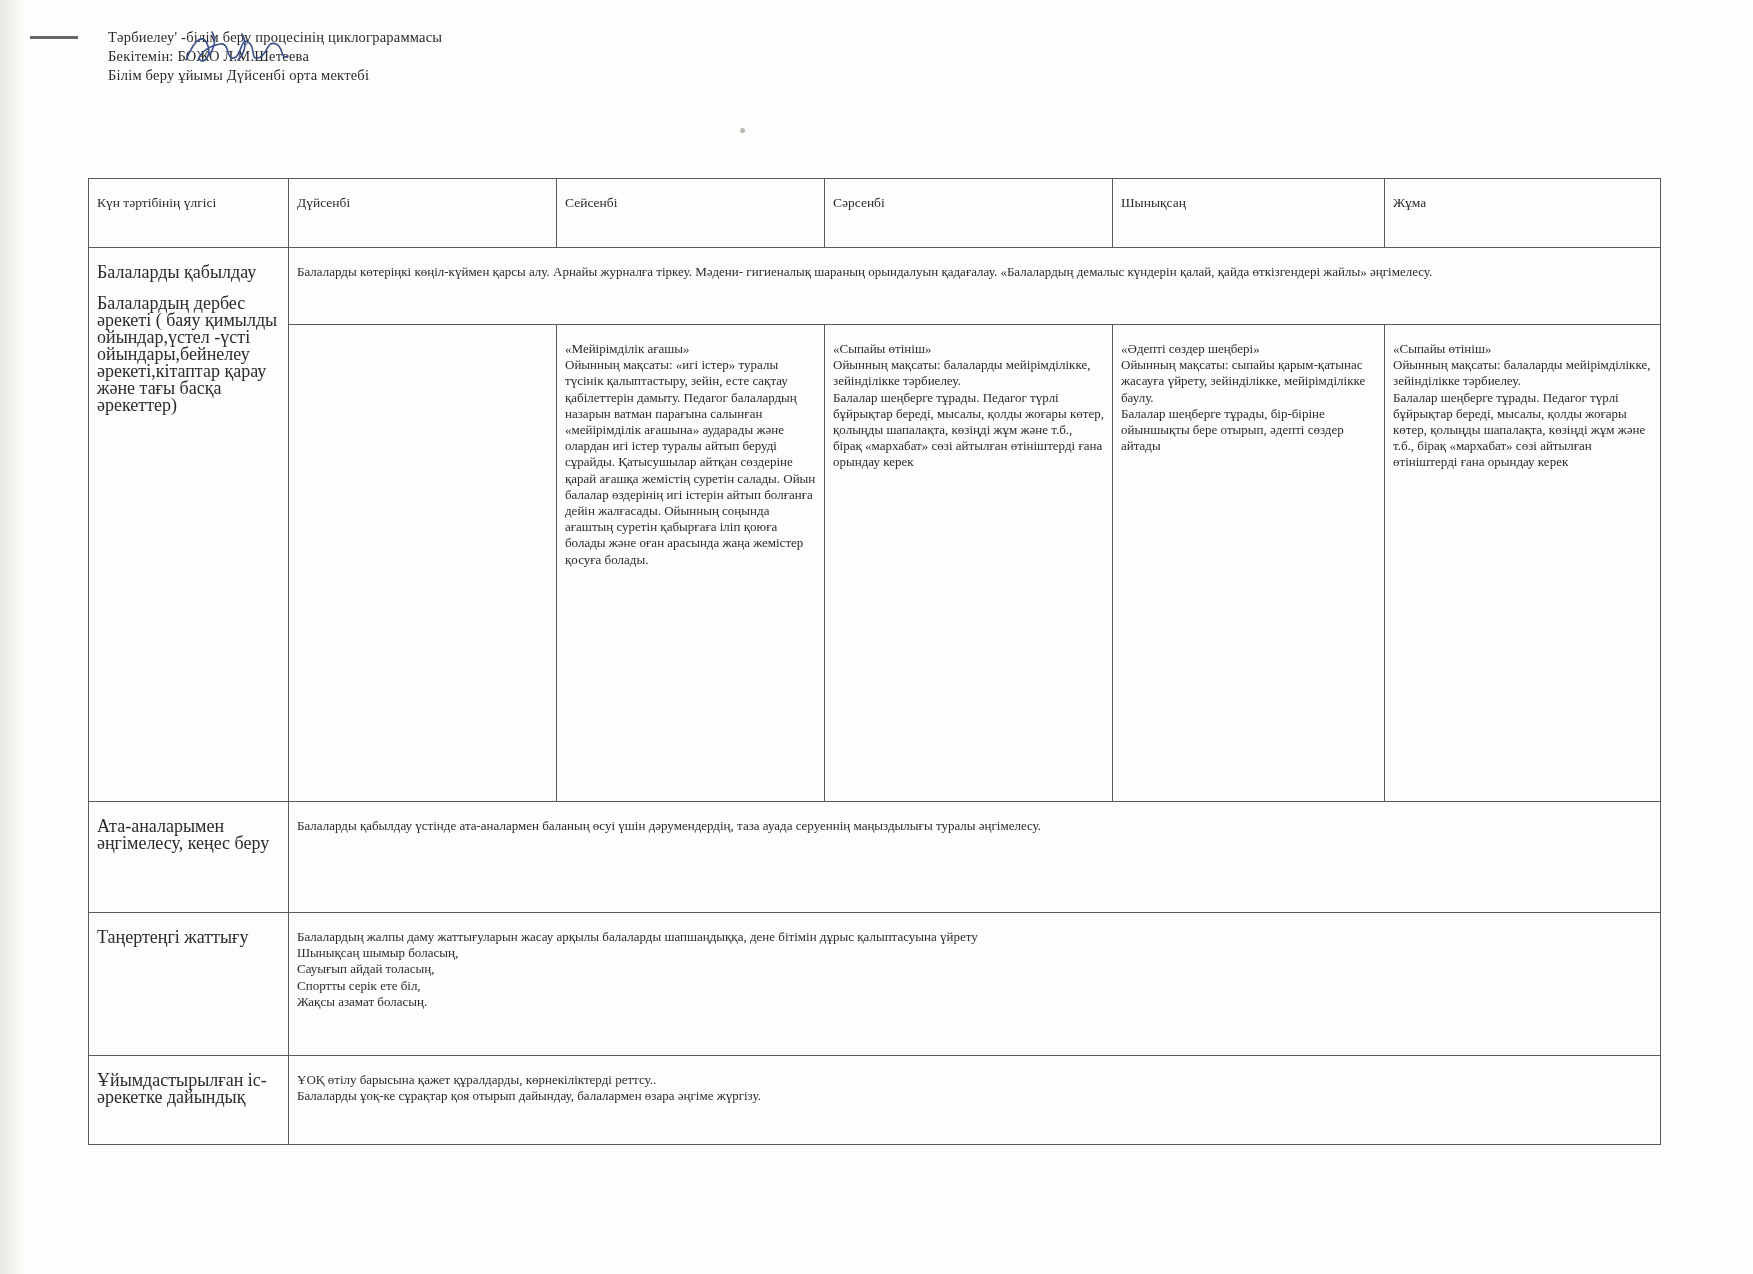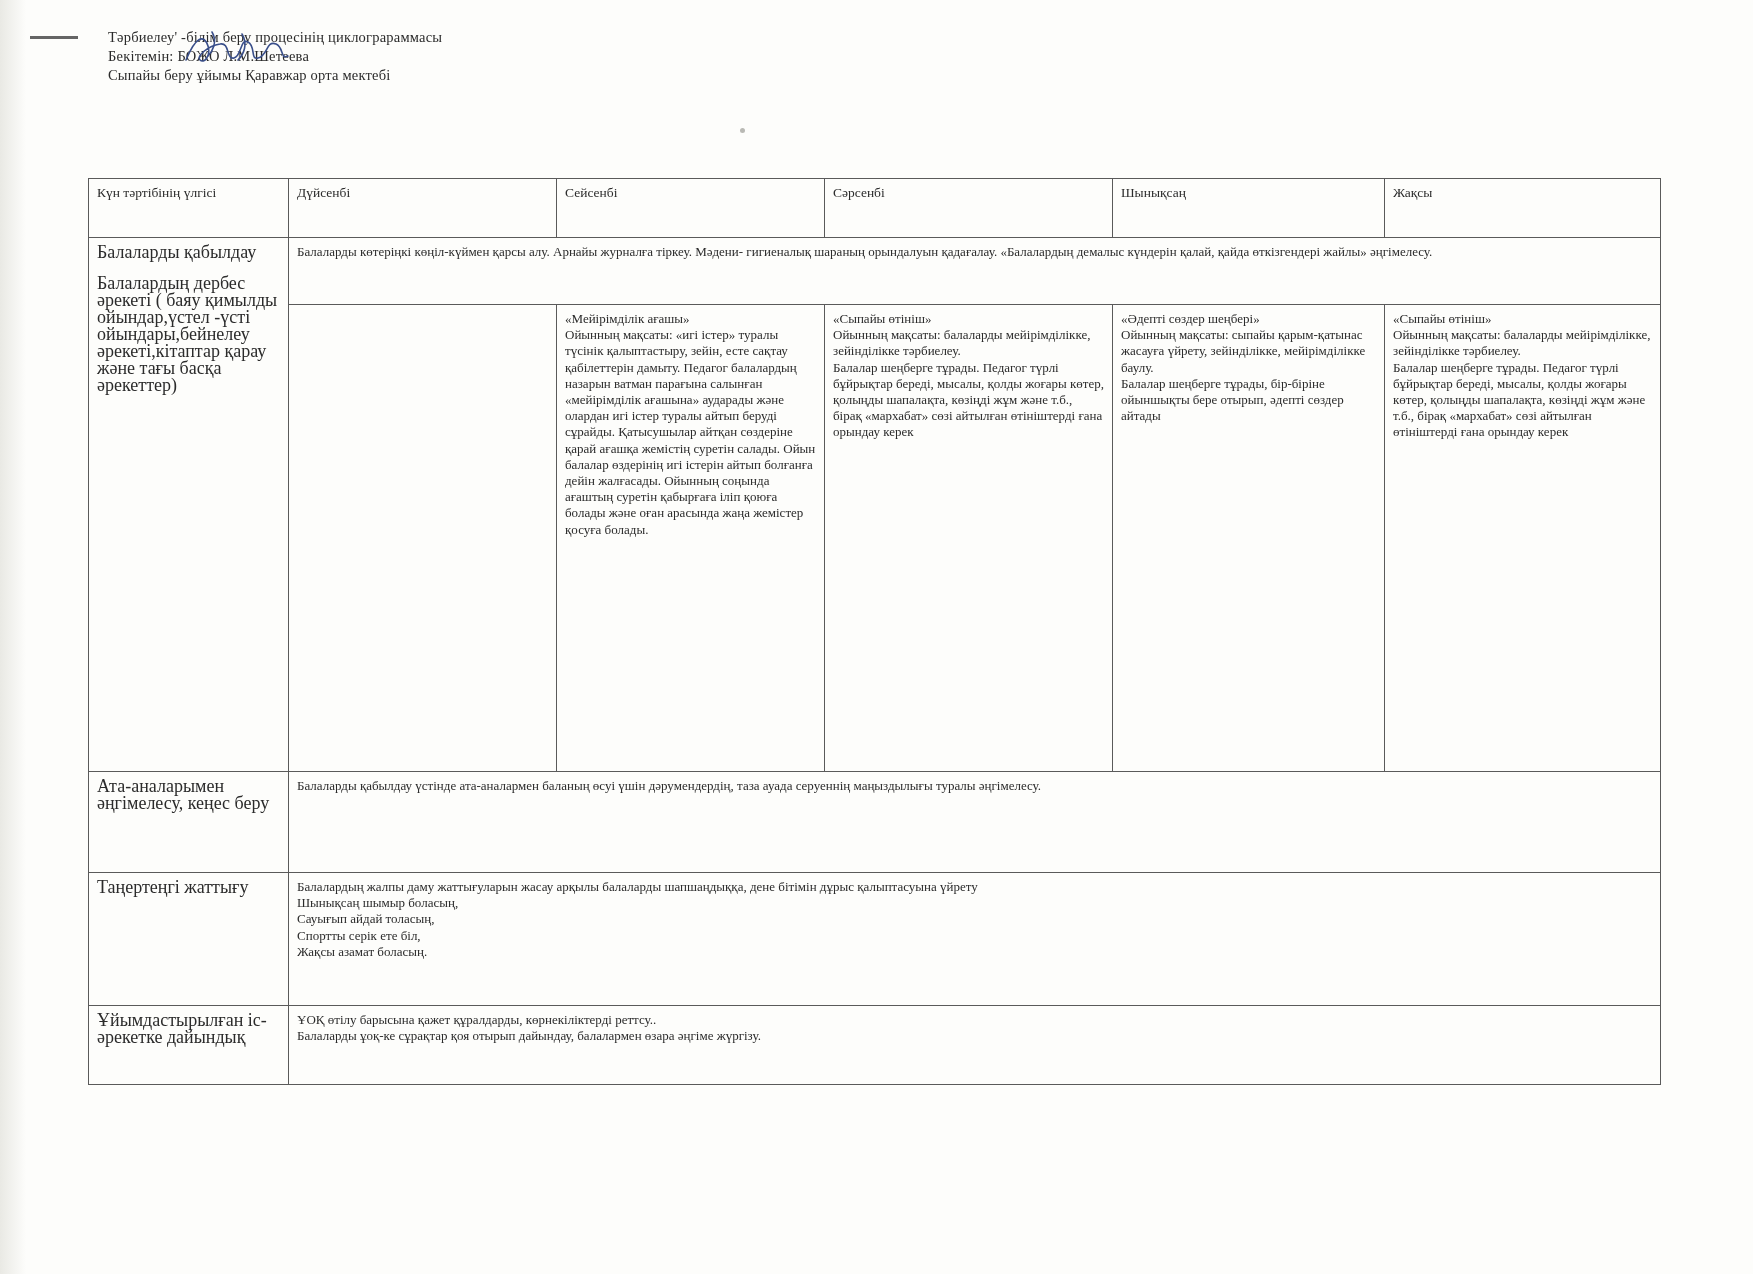--- a/index.html
+++ b/index.html
@@ -72,21 +72,21 @@
     top: 178px;
     width: 1572px;
     border-collapse: collapse;
     table-layout: fixed;
     font-size: 13px;
     line-height: 16.2px;
   }
   table.grid td, table.grid th {
     border: 1px solid #5a5a5a;
     vertical-align: top;
-    padding: 6px 8px 8px 8px;
+    padding: 16px 8px 8px 8px;
     font-weight: normal;
     text-align: left;
   }
   .col-a { width: 200px; }
   .col-b { width: 268px; }
   .col-c { width: 268px; }
   .col-d { width: 288px; }
   .col-e { width: 272px; }
   .col-f { width: 276px; }
 
@@ -118,21 +118,21 @@
 <body>
 
 <div class="page">
   <div class="scan-edge-left"></div>
   <div class="scan-mark"></div>
   <div class="scan-dot"></div>
 
   <div class="header">
     <div>Тәрбиелеу' -білім беру   процесінің циклограраммасы</div>
     <div>Бекітемін:                БОЖО Л.М.Шетеева</div>
-    <div>Сыпайы  беру ұйымы   Қаравжар орта мектебі</div>
+    <div>Білім  беру ұйымы   Дүйсенбі орта мектебі</div>
   </div>
 
   <div class="sig">
     <svg width="150" height="40" viewBox="0 0 150 40" fill="none" stroke="#3a4f8a" stroke-width="1.6" stroke-linecap="round">
       <path d="M4 30 C 14 6, 22 4, 26 16 C 29 26, 22 34, 18 30 C 14 26, 26 16, 38 14 C 48 12, 44 30, 52 28 C 60 26, 58 8, 66 12 C 74 16, 68 30, 76 28 C 86 26, 84 10, 94 14 C 102 17, 98 30, 106 26"></path>
       <path d="M30 2 C 36 12, 30 22, 26 26"></path>
       <path d="M60 4 C 66 14, 62 24, 56 30"></path>
     </svg>
   </div>
 
@@ -145,21 +145,21 @@
         <col class="col-e">
         <col class="col-f">
     </colgroup>
     <thead>
       <tr>
         <td>Күн  тәртібінің үлгісі</td>
         <td>Дүйсенбі</td>
         <td>Сейсенбі</td>
         <td>Сәрсенбі</td>
         <td>Шынықсаң</td>
-        <td>Жақсы</td>
+        <td>Жұма</td>
       </tr>
     </thead>
     <tbody>
 
       <tr>
         <td rowspan="2" class="rowlabel">
           <div>Балаларды қабылдау</div>
           <div style="height:14px"></div>
           <div class="bold">Балалардың   дербес әрекеті ( баяу қимылды ойындар,үстел  -үсті ойындары,бейнелеу әрекеті,кітаптар қарау  және     тағы басқа әрекеттер)</div>
         </td>

